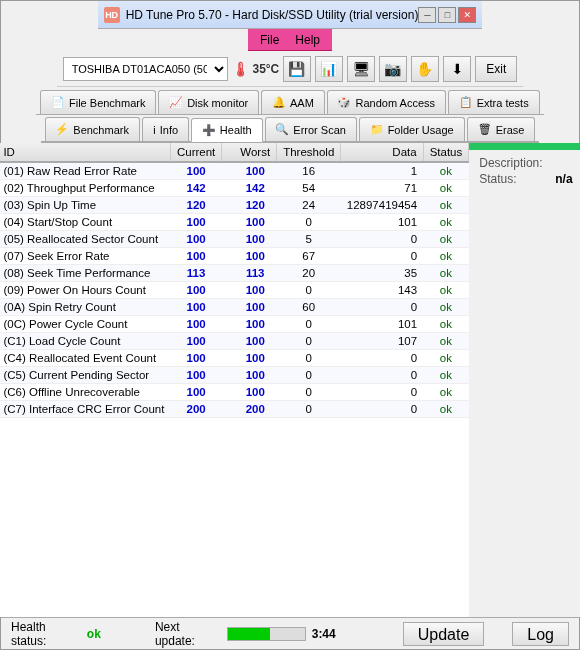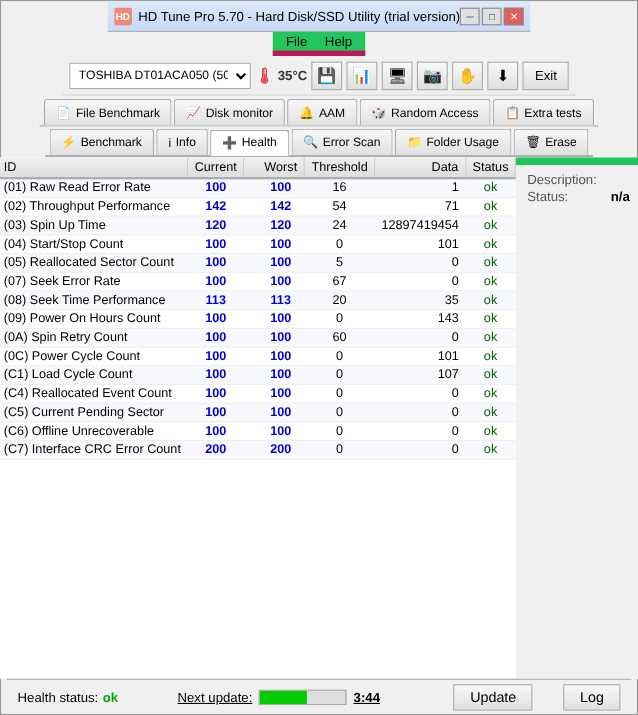--- a/index.html
+++ b/index.html
@@ -60,26 +60,26 @@
       display: inline-flex;
       align-items: center;
       justify-content: center;
       font-size: 9px;
       cursor: pointer;
       color: #333;
     }
     .title-btn.close { background: #e06060; color: white; }
     
     .menu-bar {
-      background: #22c55e;
+      background: #ec4899;
       height: 22px;
       display: flex;
       align-items: center;
       padding: 0 4px;
-      border-bottom: 5px solid #be185d;
+      border-bottom: 1px solid #be185d;
       flex-shrink: 0;
     }
     .menu-item {
       padding: 2px 8px;
       cursor: pointer;
       font-size: 12px;
     }
     
     .toolbar {
       background: #f0f0f0;
@@ -249,21 +249,20 @@
       gap: 4px;
       font-size: 12px;
     }
     .health-ok { color: #00aa00; font-weight: bold; }
     .next-update {
       display: flex;
       align-items: center;
       gap: 6px;
       font-size: 12px;
       margin-left: 26px;
-      text-decoration: underline;
     }
     .progress-bar {
       width: 80px;
       height: 14px;
       background: #ddd;
       border: 1px solid #aaa;
       overflow: hidden;
     }
     .progress-fill {
       height: 100%;
@@ -272,21 +271,21 @@
     .time-display {
       font-size: 12px;
       font-weight: bold;
       min-width: 35px;
     }
     .status-btn {
       padding: 3px 14px;
       border: 1px solid #aaa;
       background: linear-gradient(to bottom, #f8f8f8, #e0e0e0);
       cursor: pointer;
-      font-size: 13px;
+      font-size: 16px;
       height: 24px;
     }
     .spacer { flex: 1; }
   </style>
 </head>
 <body>
 
 <div class="window">
 
   <div class="title-bar">

